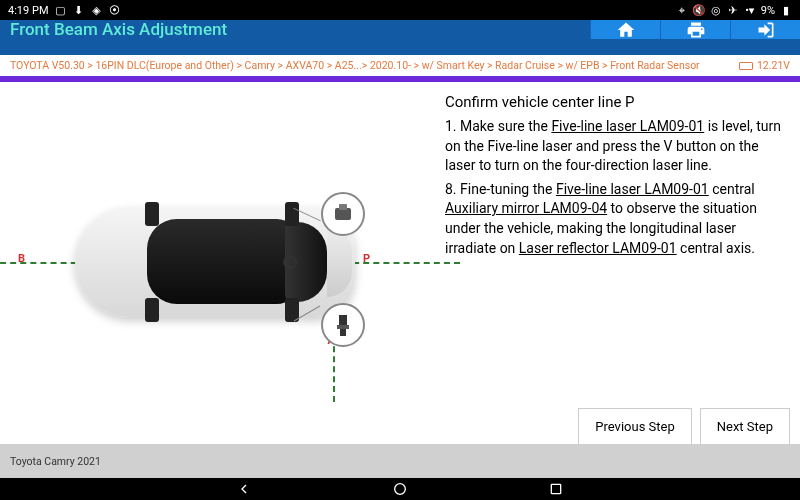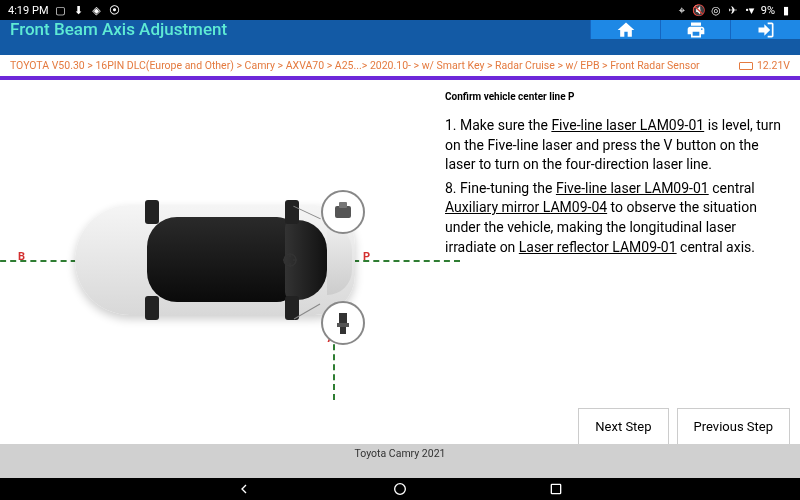--- a/index.html
+++ b/index.html
@@ -5,31 +5,31 @@
 *{box-sizing:border-box;margin:0;padding:0;font-family:Roboto,Arial,sans-serif}
 body{width:800px;height:500px;background:#fff;overflow:hidden;position:relative}
 .statusbar{height:20px;background:#000;color:#fff;display:flex;align-items:center;justify-content:space-between;padding:0 8px;font-size:11px}
 .sb-left{display:flex;gap:6px;align-items:flex-end}
 .sb-right{display:flex;gap:5px;align-items:center}
 .sb-icon{width:12px;height:12px;display:inline-flex;align-items:center;justify-content:center}
 .titlebar{height:35px;background:#135aa5;color:#5eead4;display:flex;align-items:flex-end;justify-content:space-between;padding:0 0 16px 10px}
 .title{font-size:17px;font-weight:500}
 .tb-buttons{display:flex;height:100%}
 .tb-btn{width:70px;height:100%;background:#1e88e5;border-left:1px solid #1565c0;display:flex;align-items:center;justify-content:center;cursor:pointer}
-.breadcrumb{padding:4px 10px;font-size:10.5px;color:#e47a3f;display:flex;justify-content:space-between;align-items:center;border-bottom:4px solid #6d28d9}
+.breadcrumb{padding:4px 10px;font-size:10.5px;color:#e47a3f;display:flex;justify-content:space-between;align-items:center;border-bottom:6px solid #6d28d9}
 .voltage{color:#e47a3f;display:flex;gap:4px;align-items:center}
 .content{display:flex;height:360px}
 .left-panel{width:430px;height:100%;position:relative;display:flex;align-items:center;justify-content:center}
 .right-panel{width:370px;padding:10px 15px;font-size:14px;line-height:1.4}
-.right-panel h3{font-size:10px;font-weight:700;margin-bottom:12px}
+.right-panel h3{font-size:15px;font-weight:400;margin-bottom:4px}
 .right-panel p{margin-bottom:4px}
 .u{font-weight:400;text-decoration:underline}
 .nav-buttons{position:absolute;right:10px;bottom:55px;display:flex;gap:8px}
 .nav-btn{padding:10px 16px;border:1px solid #ccc;background:#fff;font-size:13px;cursor:pointer}
-.footer{position:absolute;bottom:22px;left:0;right:0;height:34px;background:#d0d0d0;padding:3px 10px;font-size:10.5px;color:#333;display:flex;flex-direction:row;justify-content:center}
+.footer{position:absolute;bottom:22px;left:0;right:0;height:34px;background:#d0d0d0;padding:3px 10px;font-size:10.5px;color:#333;display:flex;flex-direction:column;justify-content:center}
 .navbar{position:absolute;bottom:0;left:0;right:0;height:22px;background:#000;display:flex;align-items:center;justify-content:center;gap:140px}
 .nav-icon{color:#fff;width:16px;height:16px}
 .car{position:relative;width:280px;height:130px}
 .car-body{width:280px;height:110px;background:linear-gradient(#f5f5f5,#d8d8d8);border-radius:55px 40px 40px 55px;position:absolute;top:10px;box-shadow:0 4px 10px rgba(0,0,0,0.2)}
 .sunroof{position:absolute;top:22px;left:72px;width:150px;height:85px;background:linear-gradient(#2a2a2a,#0a0a0a);border-radius:30px 20px 20px 30px}
 .windshield{position:absolute;top:25px;left:210px;width:42px;height:80px;background:linear-gradient(90deg,#333,#111);border-radius:8px 30px 30px 8px}
 .hood{position:absolute;top:30px;left:252px;width:25px;height:70px;background:linear-gradient(#eee,#ccc);border-radius:0 30px 30px 0}
 .wheel{position:absolute;width:14px;height:24px;background:#222;border-radius:3px}
 .wheel.fl{top:5px;left:210px}.wheel.fr{bottom:5px;left:210px}
 .wheel.rl{top:5px;left:70px}.wheel.rr{bottom:5px;left:70px}
@@ -144,22 +144,22 @@
     <p>
       <span>1. Make sure the </span><span class="u">Five-line laser LAM09-01</span><span> is level, turn on the Five-line laser and press the V button on the laser to turn on the four-direction laser line.</span>
     </p>
     <p>
       <span>8. Fine-tuning the </span><span class="u">Five-line laser LAM09-01</span><span> central </span><span class="u">Auxiliary mirror LAM09-04</span><span> to observe the situation under the vehicle, making the longitudinal laser irradiate on </span><span class="u">Laser reflector LAM09-01</span><span> central axis.</span>
     </p>
   </div>
 </div>
 
 <div class="nav-buttons">
+  <button class="nav-btn">Previous Step</button>
   <button class="nav-btn">Next Step</button>
-  <button class="nav-btn">Previous Step</button>
 </div>
 
 <div class="footer">
   <div>Toyota Camry 2021</div>
 </div>
 
 <div class="navbar">
   <svg class="nav-icon" viewBox="0 0 24 24" fill="none" stroke="#fff" stroke-width="2">
       <path d="M15 18l-6-6 6-6"></path>
     </svg>

